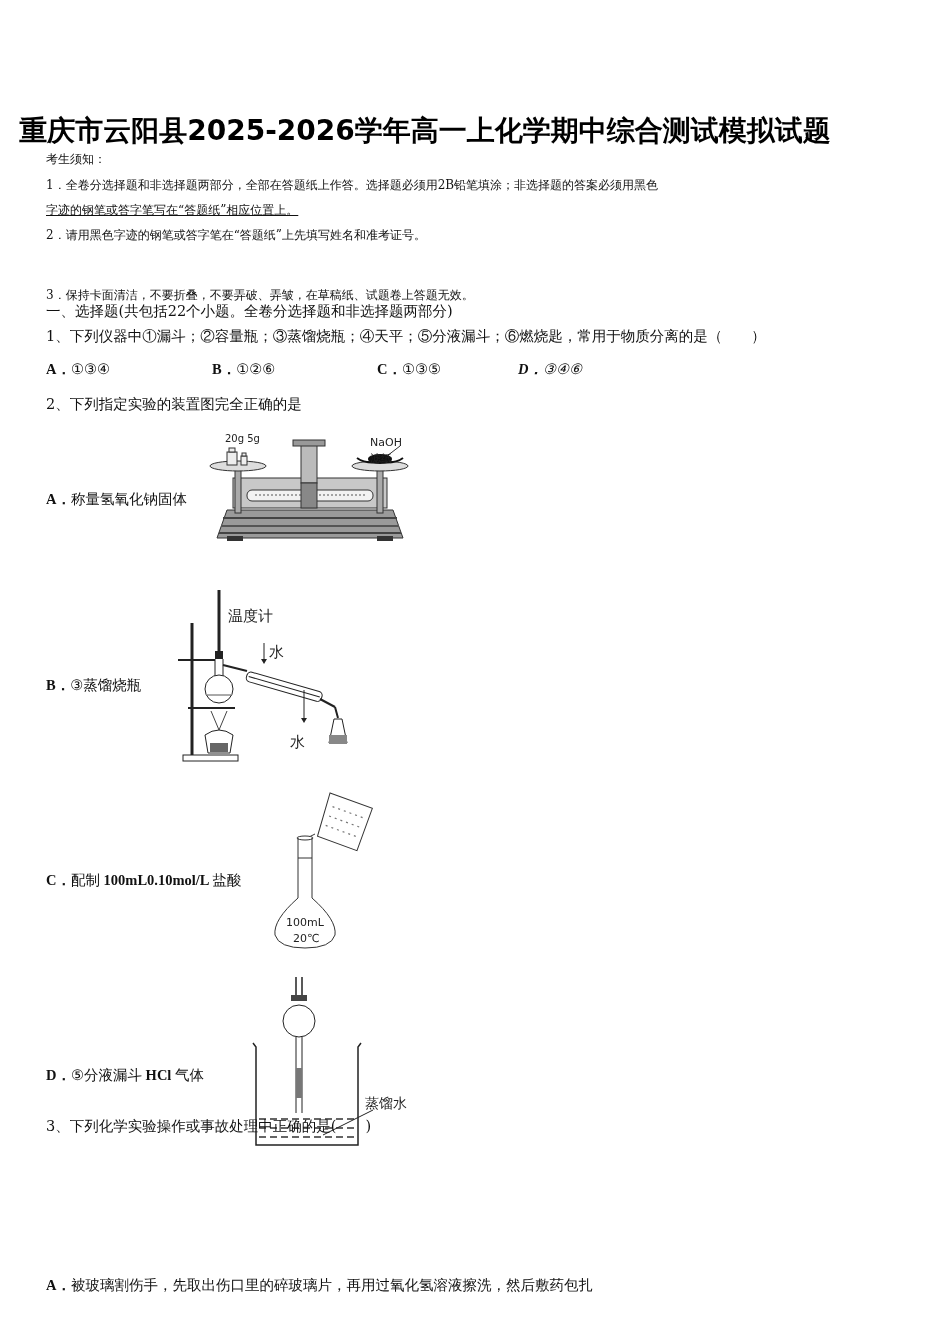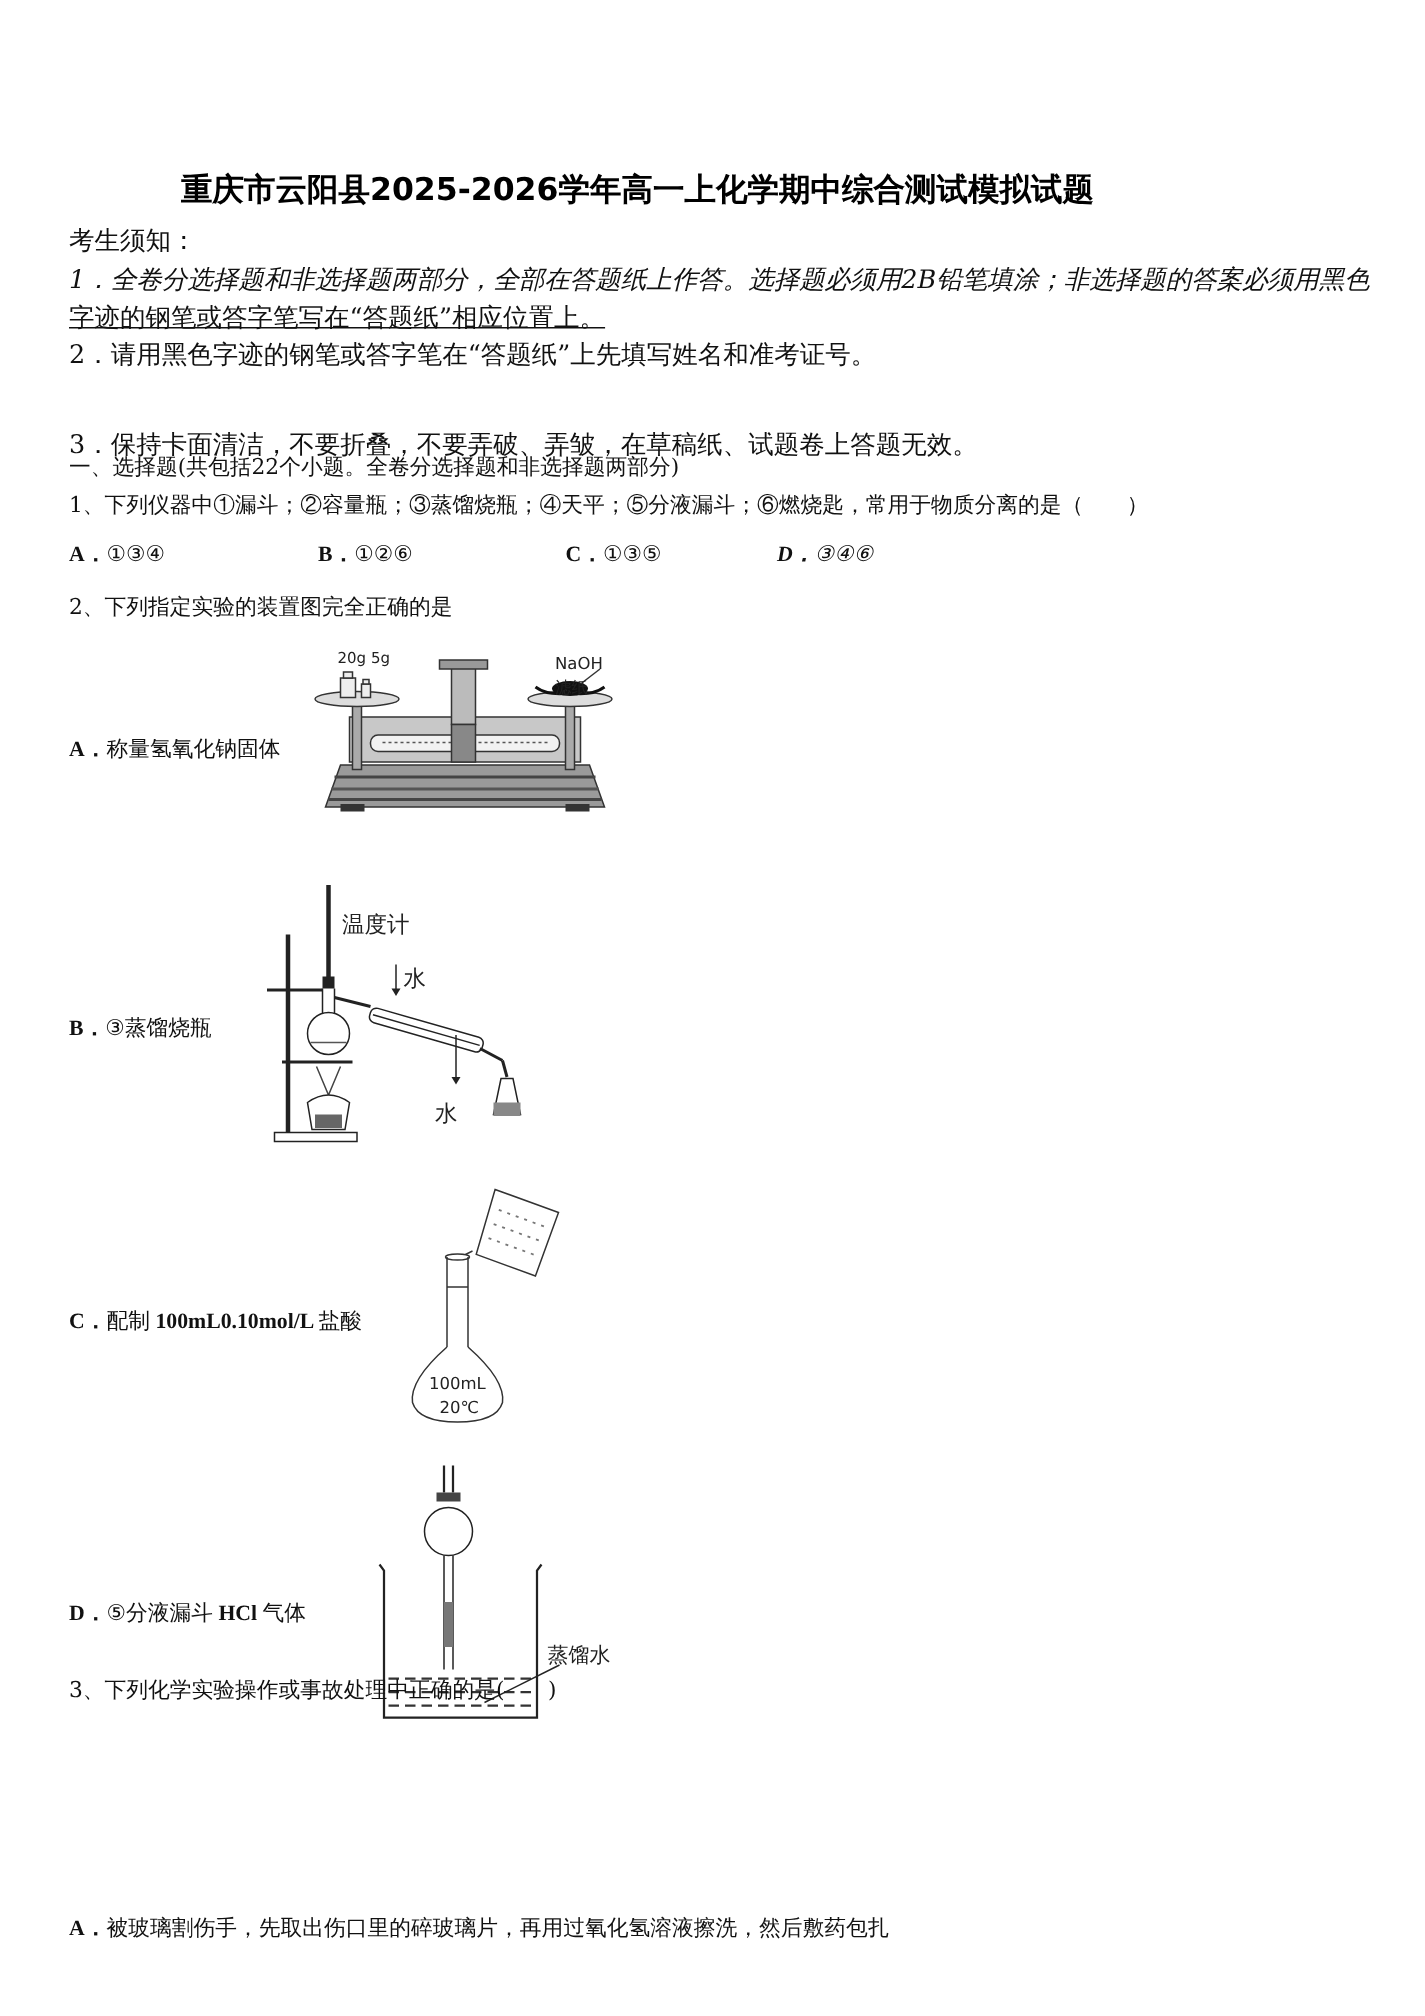--- a/index.html
+++ b/index.html
@@ -5,38 +5,38 @@
   html, body { margin: 0; padding: 0; background: #ffffff; }
   body {
     width: 950px; height: 1344px; position: relative; overflow: hidden;
     font-family: "DejaVu Serif", "Liberation Serif", serif;
     color: #111;
   }
   .abs { position: absolute; white-space: nowrap; }
   .title {
     left: 0; width: 850px; top: 112px; text-align: center;
     font-family: "DejaVu Sans", "Liberation Sans", sans-serif;
-    font-weight: bold; font-size: 21px; letter-spacing: 0px; color: #000;
+    font-weight: bold; font-size: 28px; letter-spacing: 0px; color: #000;
   }
-  .notice { font-size: 17px; left: 46px; line-height: 1; }
+  .notice { font-size: 12px; left: 46px; line-height: 1; }
   .q { font-size: 14.5px; left: 46px; }
   .opt { font-size: 14.5px; }
   .opt b, .lab b { font-family: "Liberation Serif", serif; font-weight: bold; }
   .lab { font-size: 14.5px; left: 46px; }
   .lab .en { font-family: "Liberation Serif", serif; font-weight: bold; }
   .fig { position: absolute; }
   svg text { font-family: "DejaVu Sans", "Liberation Sans", sans-serif; }
 </style>
 </head>
 <body>
 
 <div class="abs title">重庆市云阳县2025-2026学年高一上化学期中综合测试模拟试题</div>
 
 <div class="abs notice" style="top:153px;">考生须知：</div>
-<div class="abs notice" style="top:179px;font-style:italic;">1．全卷分选择题和非选择题两部分，全部在答题纸上作答。选择题必须用2B铅笔填涂；非选择题的答案必须用黑色</div>
+<div class="abs notice" style="top:179px;">1．全卷分选择题和非选择题两部分，全部在答题纸上作答。选择题必须用2B铅笔填涂；非选择题的答案必须用黑色</div>
 <div class="abs notice" style="top:204px;text-decoration:underline;">字迹的钢笔或答字笔写在“答题纸”相应位置上。</div>
 <div class="abs notice" style="top:229px;">2．请用黑色字迹的钢笔或答字笔在“答题纸”上先填写姓名和准考证号。</div>
 <div class="abs notice" style="top:254px;margin-top:35px;">3．保持卡面清洁，不要折叠，不要弄破、弄皱，在草稿纸、试题卷上答题无效。</div>
 
 <div class="abs q" style="top:302px;">一、选择题(共包括22个小题。全卷分选择题和非选择题两部分)</div>
 
 <div class="abs q" style="top:327px;">1、下列仪器中①漏斗；②容量瓶；③蒸馏烧瓶；④天平；⑤分液漏斗；⑥燃烧匙，常用于物质分离的是（　　）</div>
 <div class="abs opt" style="left:46px; top:360px;">
   <b>A．</b><span>①③④</span>
 </div>

